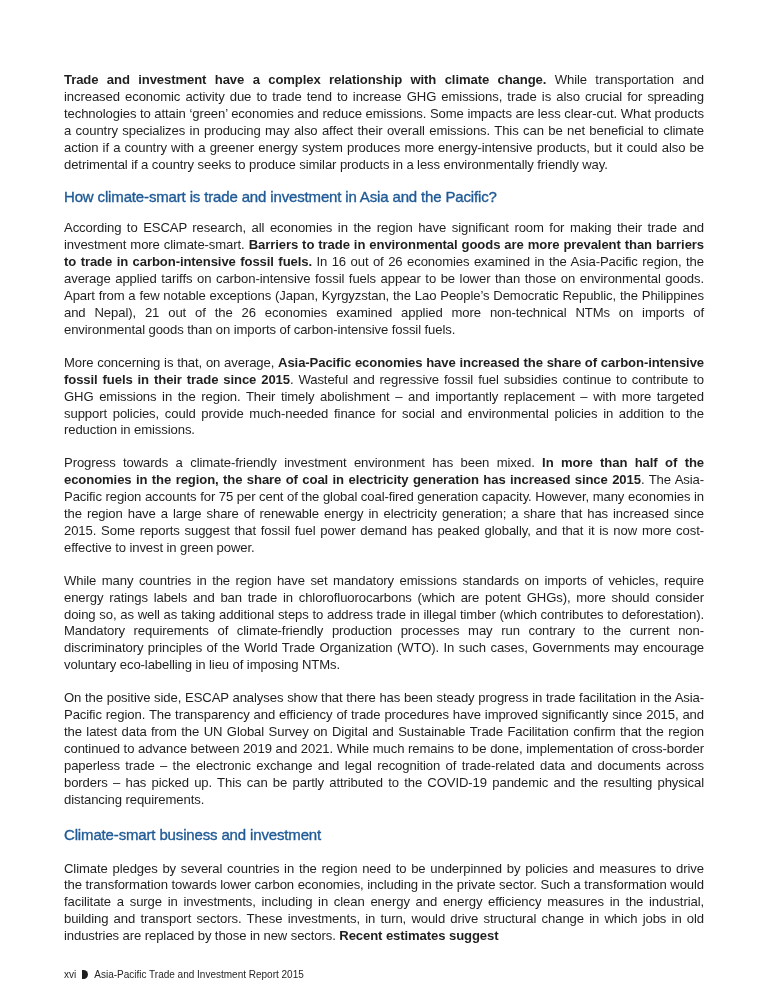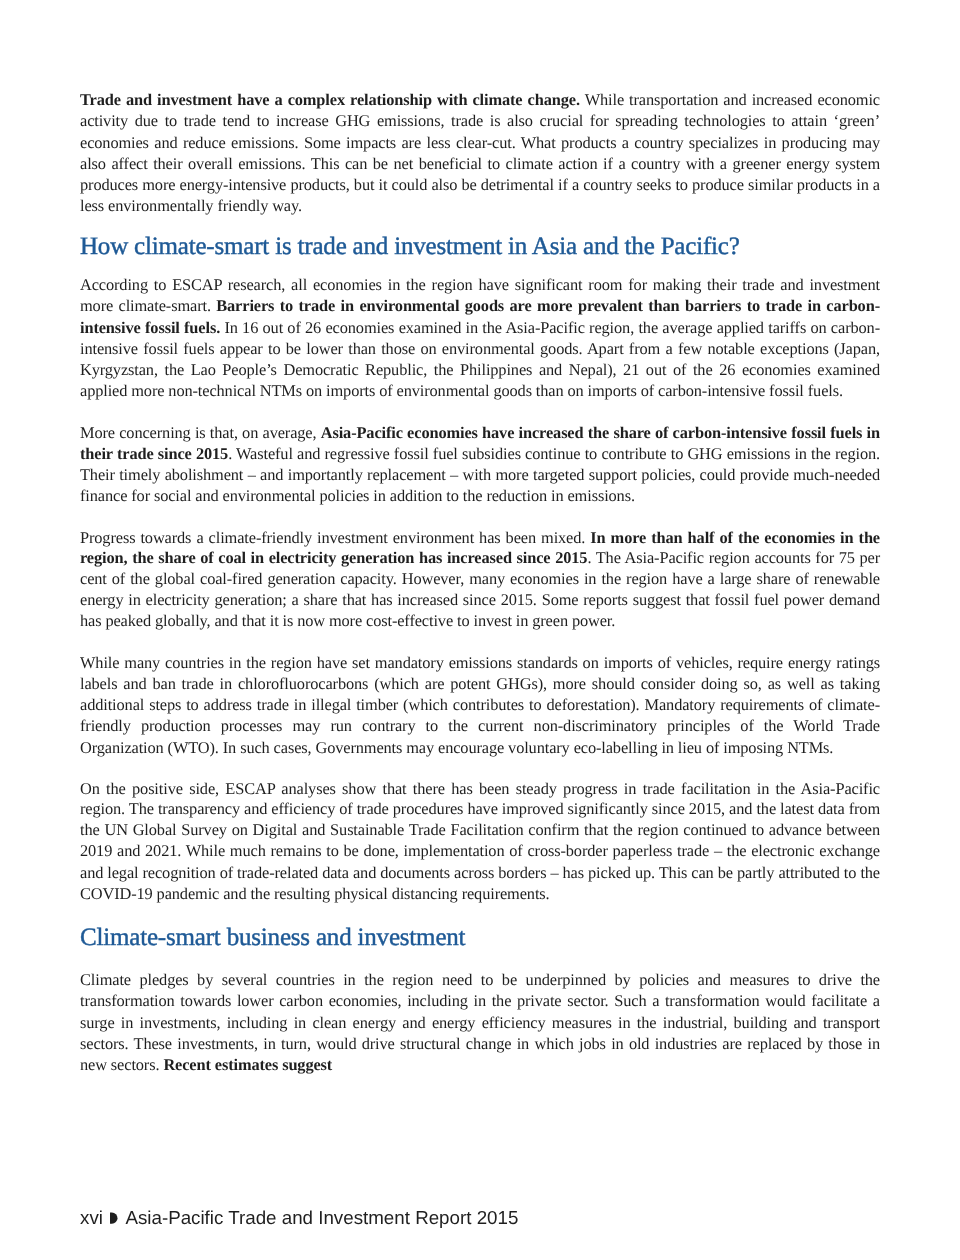--- a/index.html
+++ b/index.html
@@ -13,49 +13,48 @@
       position: relative;
       overflow: hidden;
       font-family: "Liberation Sans", sans-serif;
       color: #1f1f1f;
     }
     .page {
       position: absolute;
       left: 64px;
       top: 72px;
       width: 640px;
-      font-family: Liberation Serif, serif;
     }
     p.body-para {
       margin: 0 0 16px 0;
       font-size: 13.1px;
       line-height: 16.9px;
       text-align: justify;
       letter-spacing: -0.1px;
     }
     p.body-para b {
       font-weight: bold;
     }
     h2.section-heading {
       margin: 0 0 16px 0;
-      font-size: 20px;
+      font-size: 15px;
       line-height: 20px;
       font-weight: normal;
       color: #1f5a96;
       letter-spacing: -0.15px;
       -webkit-text-stroke: 0.35px #1f5a96;
     }
     #para-1 { margin-bottom: 14px; }
     #heading-1 { margin-bottom: 13px; }
     #heading-2 { margin-top: 0; }
     .footer {
       position: absolute;
       left: 64px;
       top: 968px;
-      font-size: 15px;
+      font-size: 10px;
       line-height: 13px;
       color: #1f1f1f;
       display: flex;
       align-items: center;
       gap: 4px;
     }
     .footer .marker-icon {
       display: inline-block;
       width: 6px;
       height: 9px;

